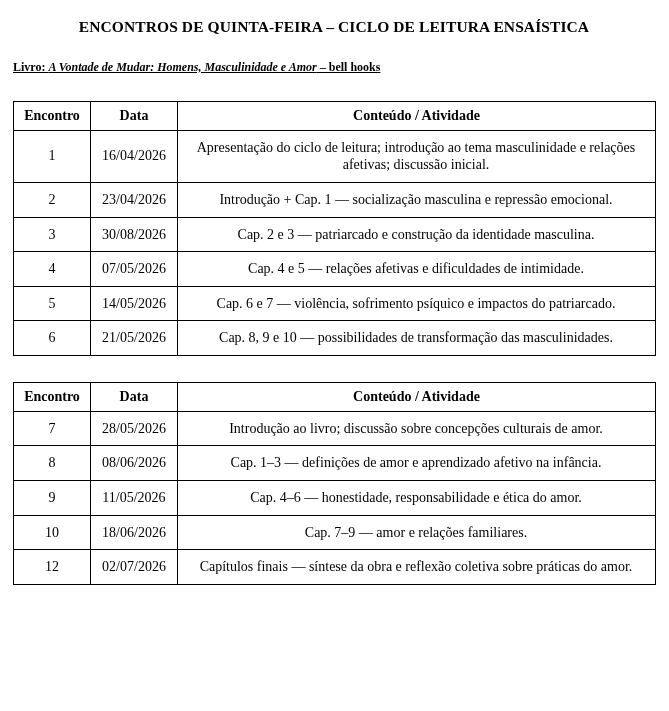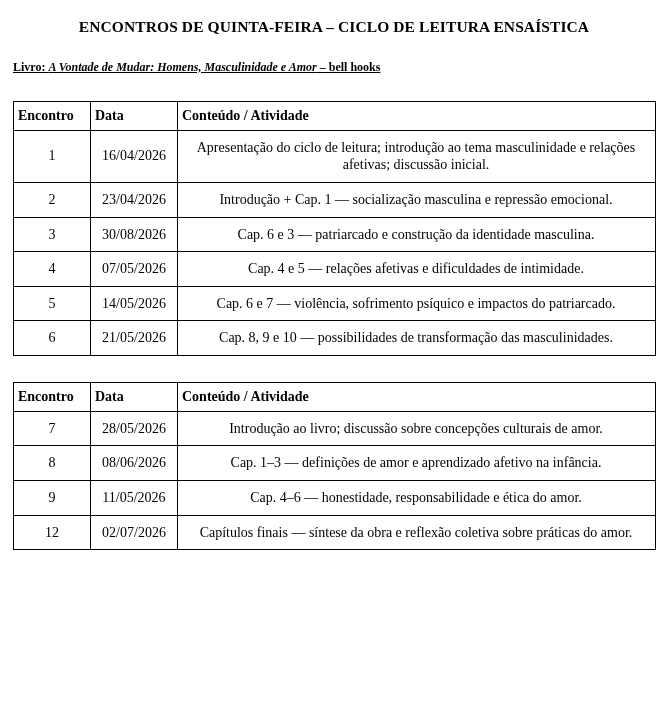--- a/index.html
+++ b/index.html
@@ -45,21 +45,21 @@
   table.schedule th,
   table.schedule td {
     border: 1px solid #000000;
     font-size: 14px;
     line-height: 1.26;
     vertical-align: middle;
     overflow: hidden;
   }
   table.schedule th {
     font-weight: bold;
-    text-align: left;
+    text-align: center;
     padding: 5px 4px;
   }
   col.col-encontro { width: 77px; }
   col.col-data     { width: 87px; }
   col.col-conteudo { width: 478px; }
   td.cell-center {
     text-align: center;
     padding: 8px 4px;
   }
   td.cell-content {
@@ -96,21 +96,21 @@
         <td class="cell-content">Apresentação do ciclo de leitura; introdução ao tema masculinidade e relações afetivas; discussão inicial.</td>
       </tr>
       <tr>
         <td class="cell-center">2</td>
         <td class="cell-center">23/04/2026</td>
         <td class="cell-content">Introdução + Cap. 1 — socialização masculina e repressão emocional.</td>
       </tr>
       <tr>
         <td class="cell-center">3</td>
         <td class="cell-center">30/08/2026</td>
-        <td class="cell-content">Cap. 6 e 3 — patriarcado e construção da identidade masculina.</td>
+        <td class="cell-content">Cap. 2 e 3 — patriarcado e construção da identidade masculina.</td>
       </tr>
       <tr>
         <td class="cell-center">4</td>
         <td class="cell-center">07/05/2026</td>
         <td class="cell-content">Cap. 4 e 5 — relações afetivas e dificuldades de intimidade.</td>
       </tr>
       <tr>
         <td class="cell-center">5</td>
         <td class="cell-center">14/05/2026</td>
         <td class="cell-content">Cap. 6 e 7 — violência, sofrimento psíquico e impactos do patriarcado.</td>
@@ -147,20 +147,25 @@
         <td class="cell-center">8</td>
         <td class="cell-center">08/06/2026</td>
         <td class="cell-content">Cap. 1–3 — definições de amor e aprendizado afetivo na infância.</td>
       </tr>
       <tr>
         <td class="cell-center">9</td>
         <td class="cell-center">11/05/2026</td>
         <td class="cell-content">Cap. 4–6 — honestidade, responsabilidade e ética do amor.</td>
       </tr>
       <tr>
+        <td class="cell-center">10</td>
+        <td class="cell-center">18/06/2026</td>
+        <td class="cell-content">Cap. 7–9 — amor e relações familiares.</td>
+      </tr>
+      <tr>
         <td class="cell-center">12</td>
         <td class="cell-center">02/07/2026</td>
         <td class="cell-content">Capítulos finais — síntese da obra e reflexão coletiva sobre práticas do amor.</td>
       </tr>
     </tbody>
   </table>
 
 </div>
 
 </body></html>

